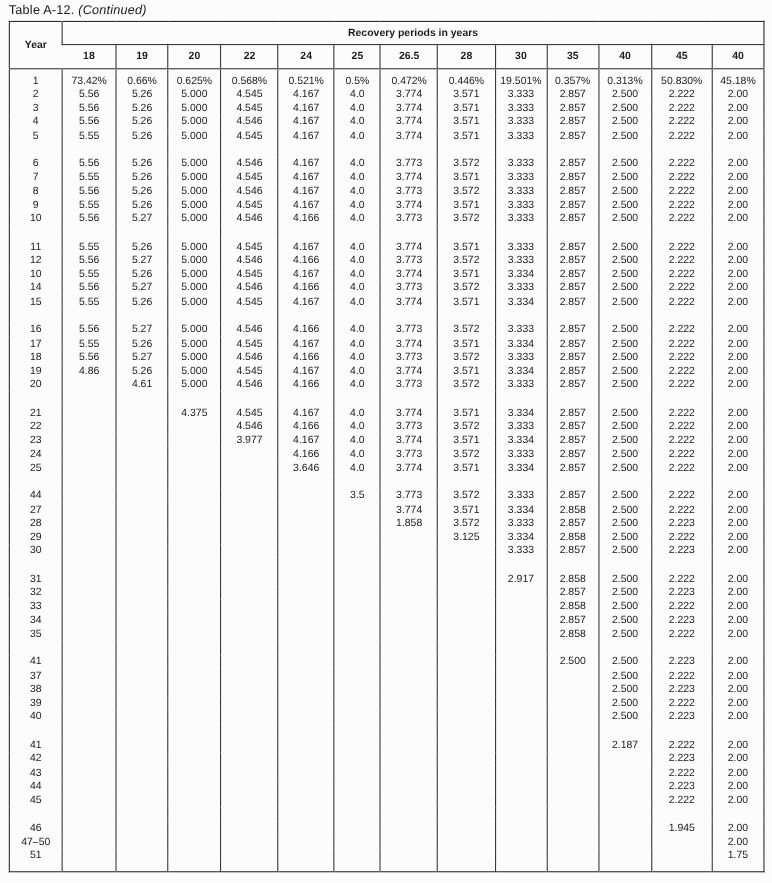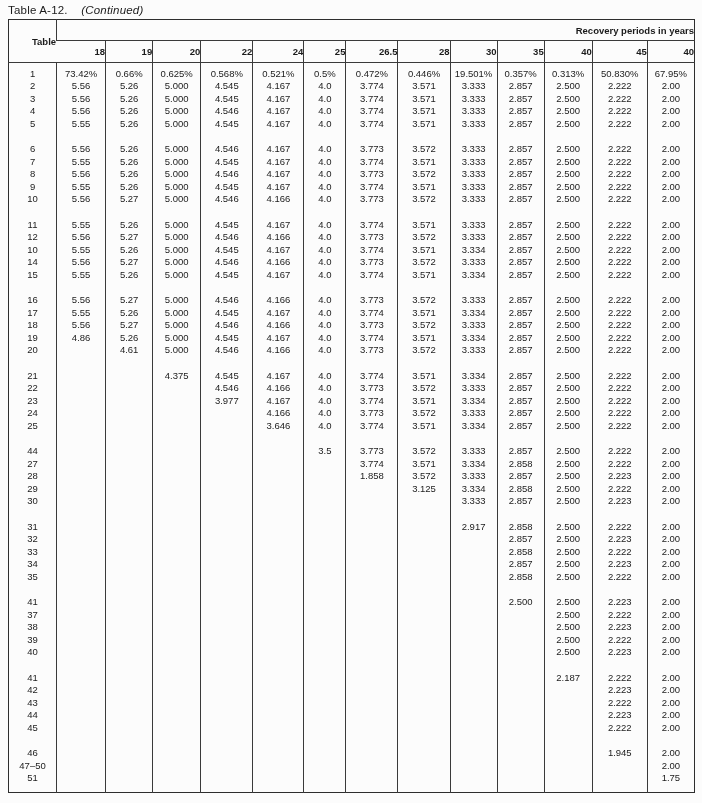--- a/index.html
+++ b/index.html
@@ -2,33 +2,33 @@
 <html><head>
 <meta charset="utf-8">
 <style>
   html,body { margin:0; padding:0; }
   body {
     width:702px; height:803px; background:#fcfcfc;
     font-family:"Liberation Sans", sans-serif; color:#1b1b1b;
     -webkit-font-smoothing:antialiased;
   }
   .title { margin:4px 0 3px 8px; font-size:11.5px; letter-spacing:0.2px; }
-  .title .cont { font-style:italic;margin-left:10px; }
+  .title .cont { font-style:italic; }
   table.a12 {
     border-collapse:collapse; table-layout:fixed;
     margin-left:8px; width:687px;
     border:1.4px solid #2e2e2e;
   }
   th, td {
     border-left:1px solid #3a3a3a;
     padding:0; overflow:hidden; white-space:nowrap;
     text-align:center; vertical-align:middle;
   }
   th:first-child, td:first-child { border-left:none; }
-  thead th { border-bottom:1px solid #3a3a3a; font-weight:bold; font-size:9.5px;text-align:right; }
+  thead th { border-bottom:1px solid #3a3a3a; font-weight:bold; font-size:9.5px; }
   th.group-th { height:20px; }
   th.col-th { height:21px; }
   th.year-th { width:48px; }
   td { height:12.5px; font-size:9.5px; line-height:1; }
   tr.spacer td { height:13px; }
   tr.pad-top td { height:4px; }
   tr.pad-bottom td { height:8px; }
 </style>
 </head>
 <body>
@@ -47,21 +47,21 @@
       <col style="width:52px">
     <col style="width:52px">
       <col style="width:47px">
       <col style="width:47px">
       <col style="width:48px">
     <col style="width:55px">
       <col style="width:47px">
   </colgroup>
   <thead>
     <tr>
-      <th class="year-th" rowspan="2">Table</th>
+      <th class="year-th" rowspan="2">Year</th>
       <th class="group-th" colspan="13">Recovery periods in years</th>
     </tr>
     <tr id="col-header-row">
         <th class="col-th">18</th>
         <th class="col-th">19</th>
         <th class="col-th">20</th>
         <th class="col-th">22</th>
         <th class="col-th">24</th>
         <th class="col-th">25</th>
         <th class="col-th">26.5</th>
@@ -97,21 +97,21 @@
         <td>0.625%</td>
         <td>0.568%</td>
         <td>0.521%</td>
         <td>0.5%</td>
         <td>0.472%</td>
         <td>0.446%</td>
         <td>19.501%</td>
         <td>0.357%</td>
         <td>0.313%</td>
         <td>50.830%</td>
-        <td>67.95%</td>
+        <td>45.18%</td>
       </tr>
       <tr>
         <td>2</td>
         <td>5.56</td>
         <td>5.26</td>
         <td>5.000</td>
         <td>4.545</td>
         <td>4.167</td>
         <td>4.0</td>
         <td>3.774</td>

